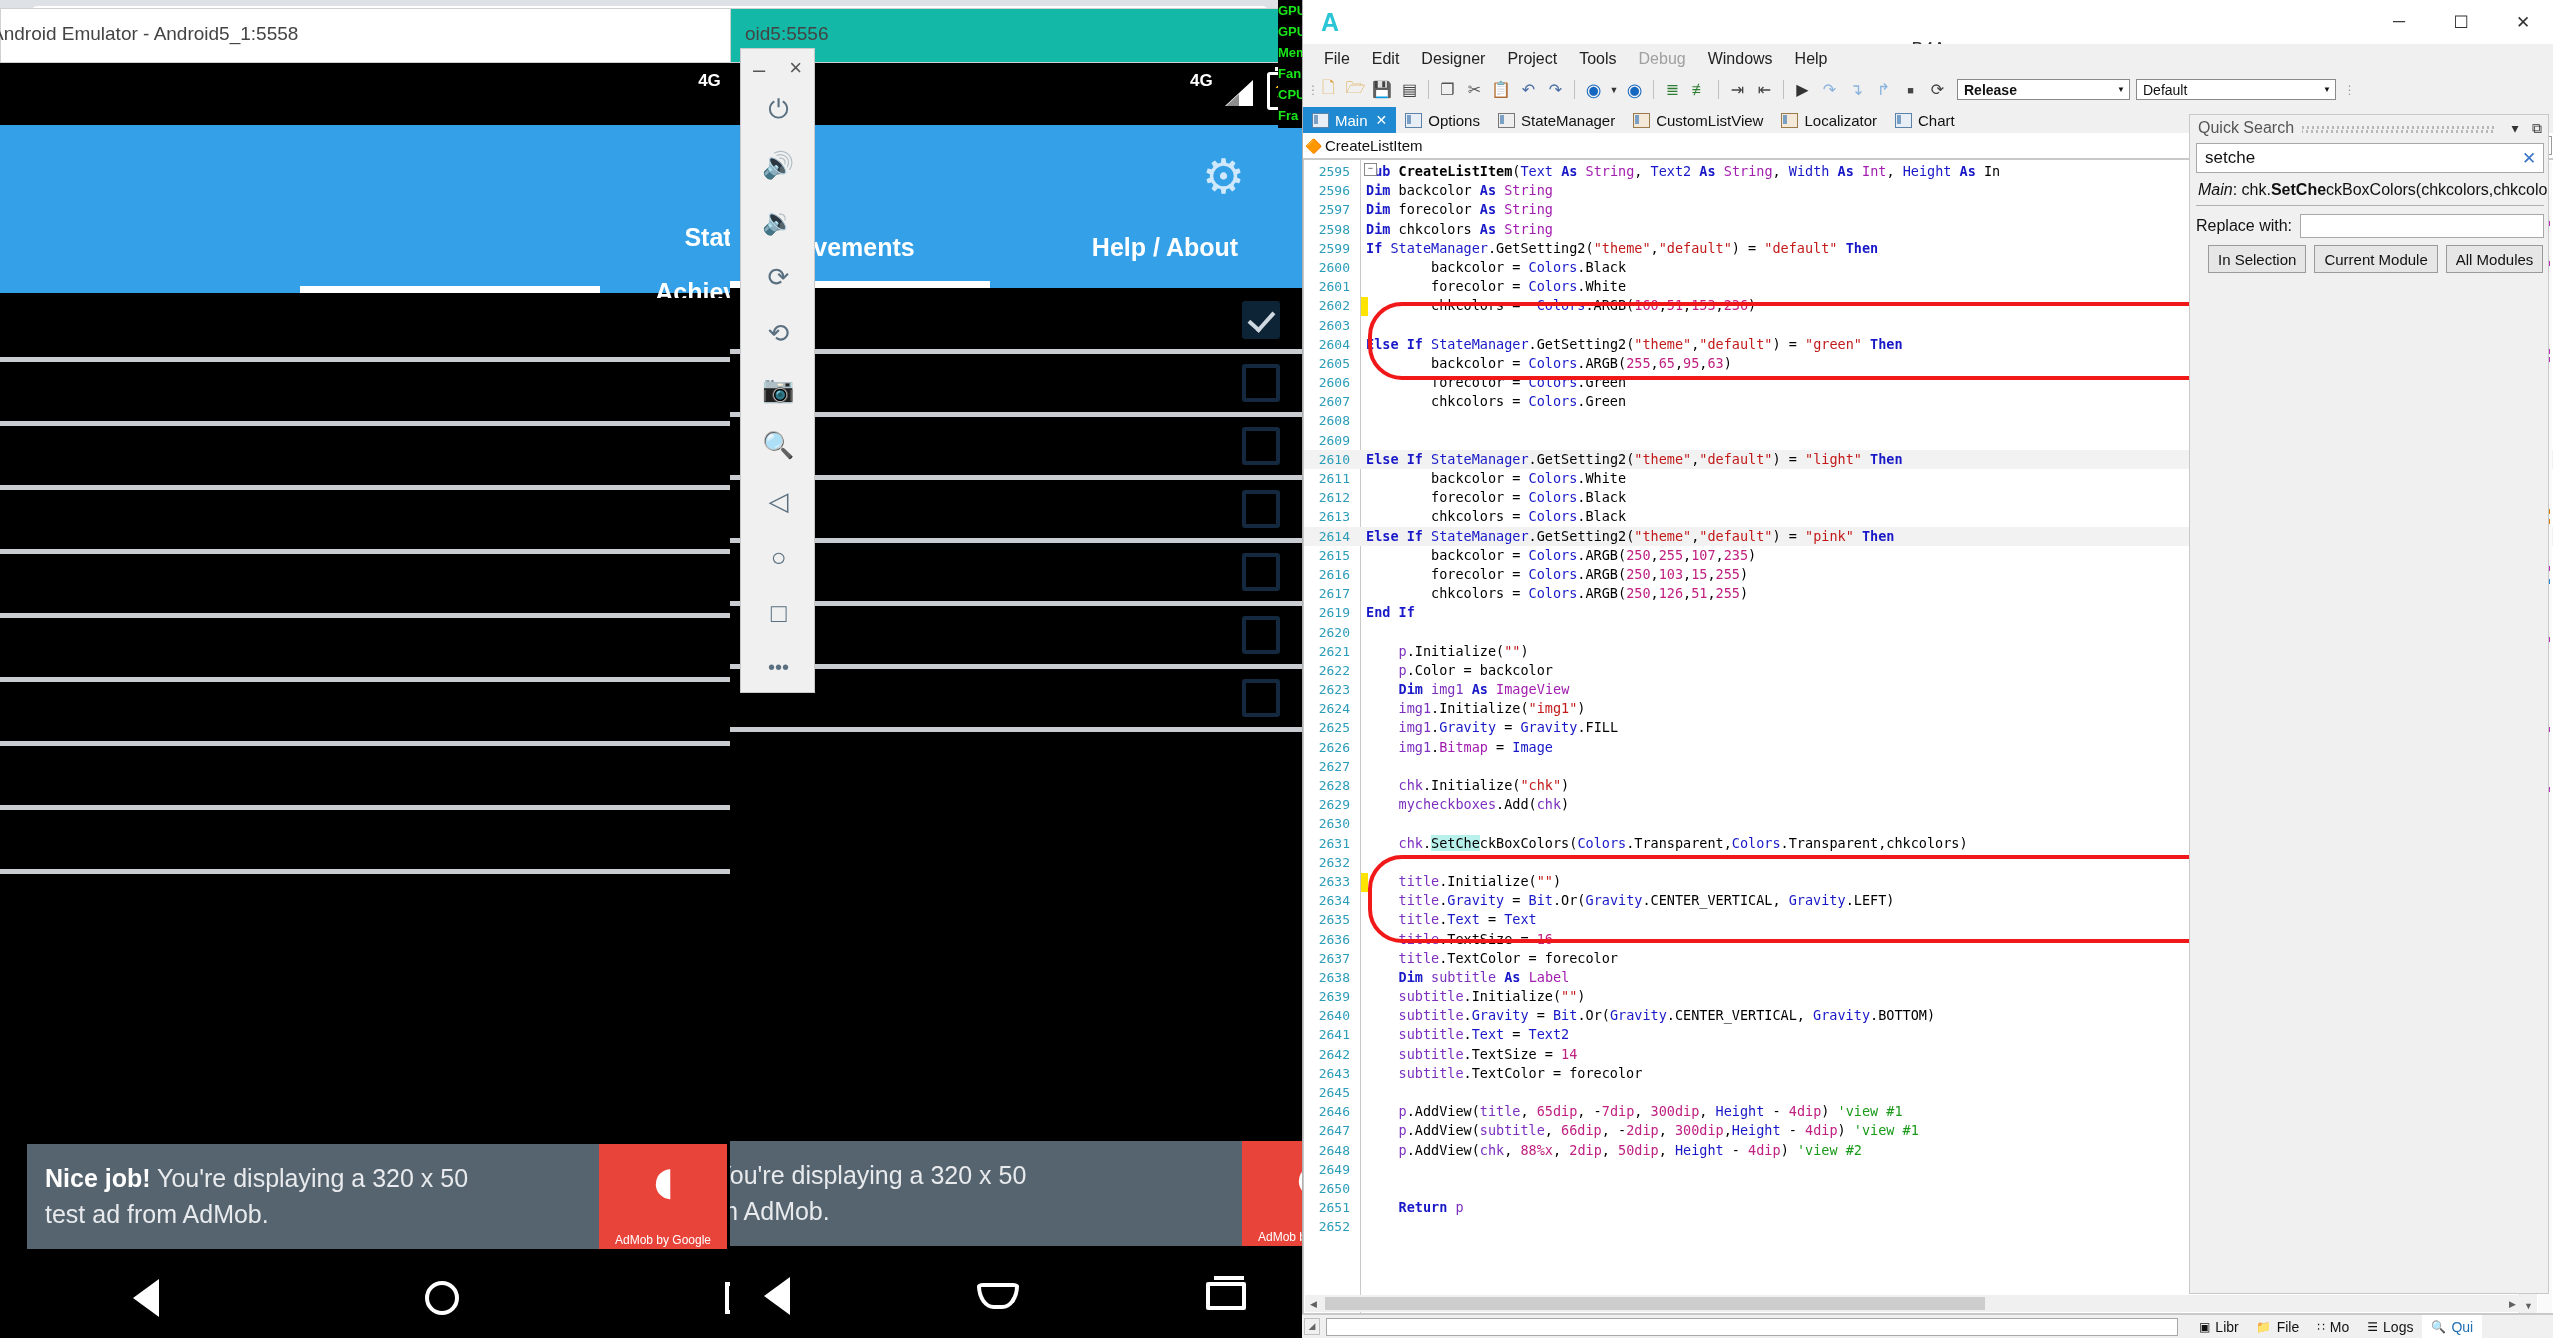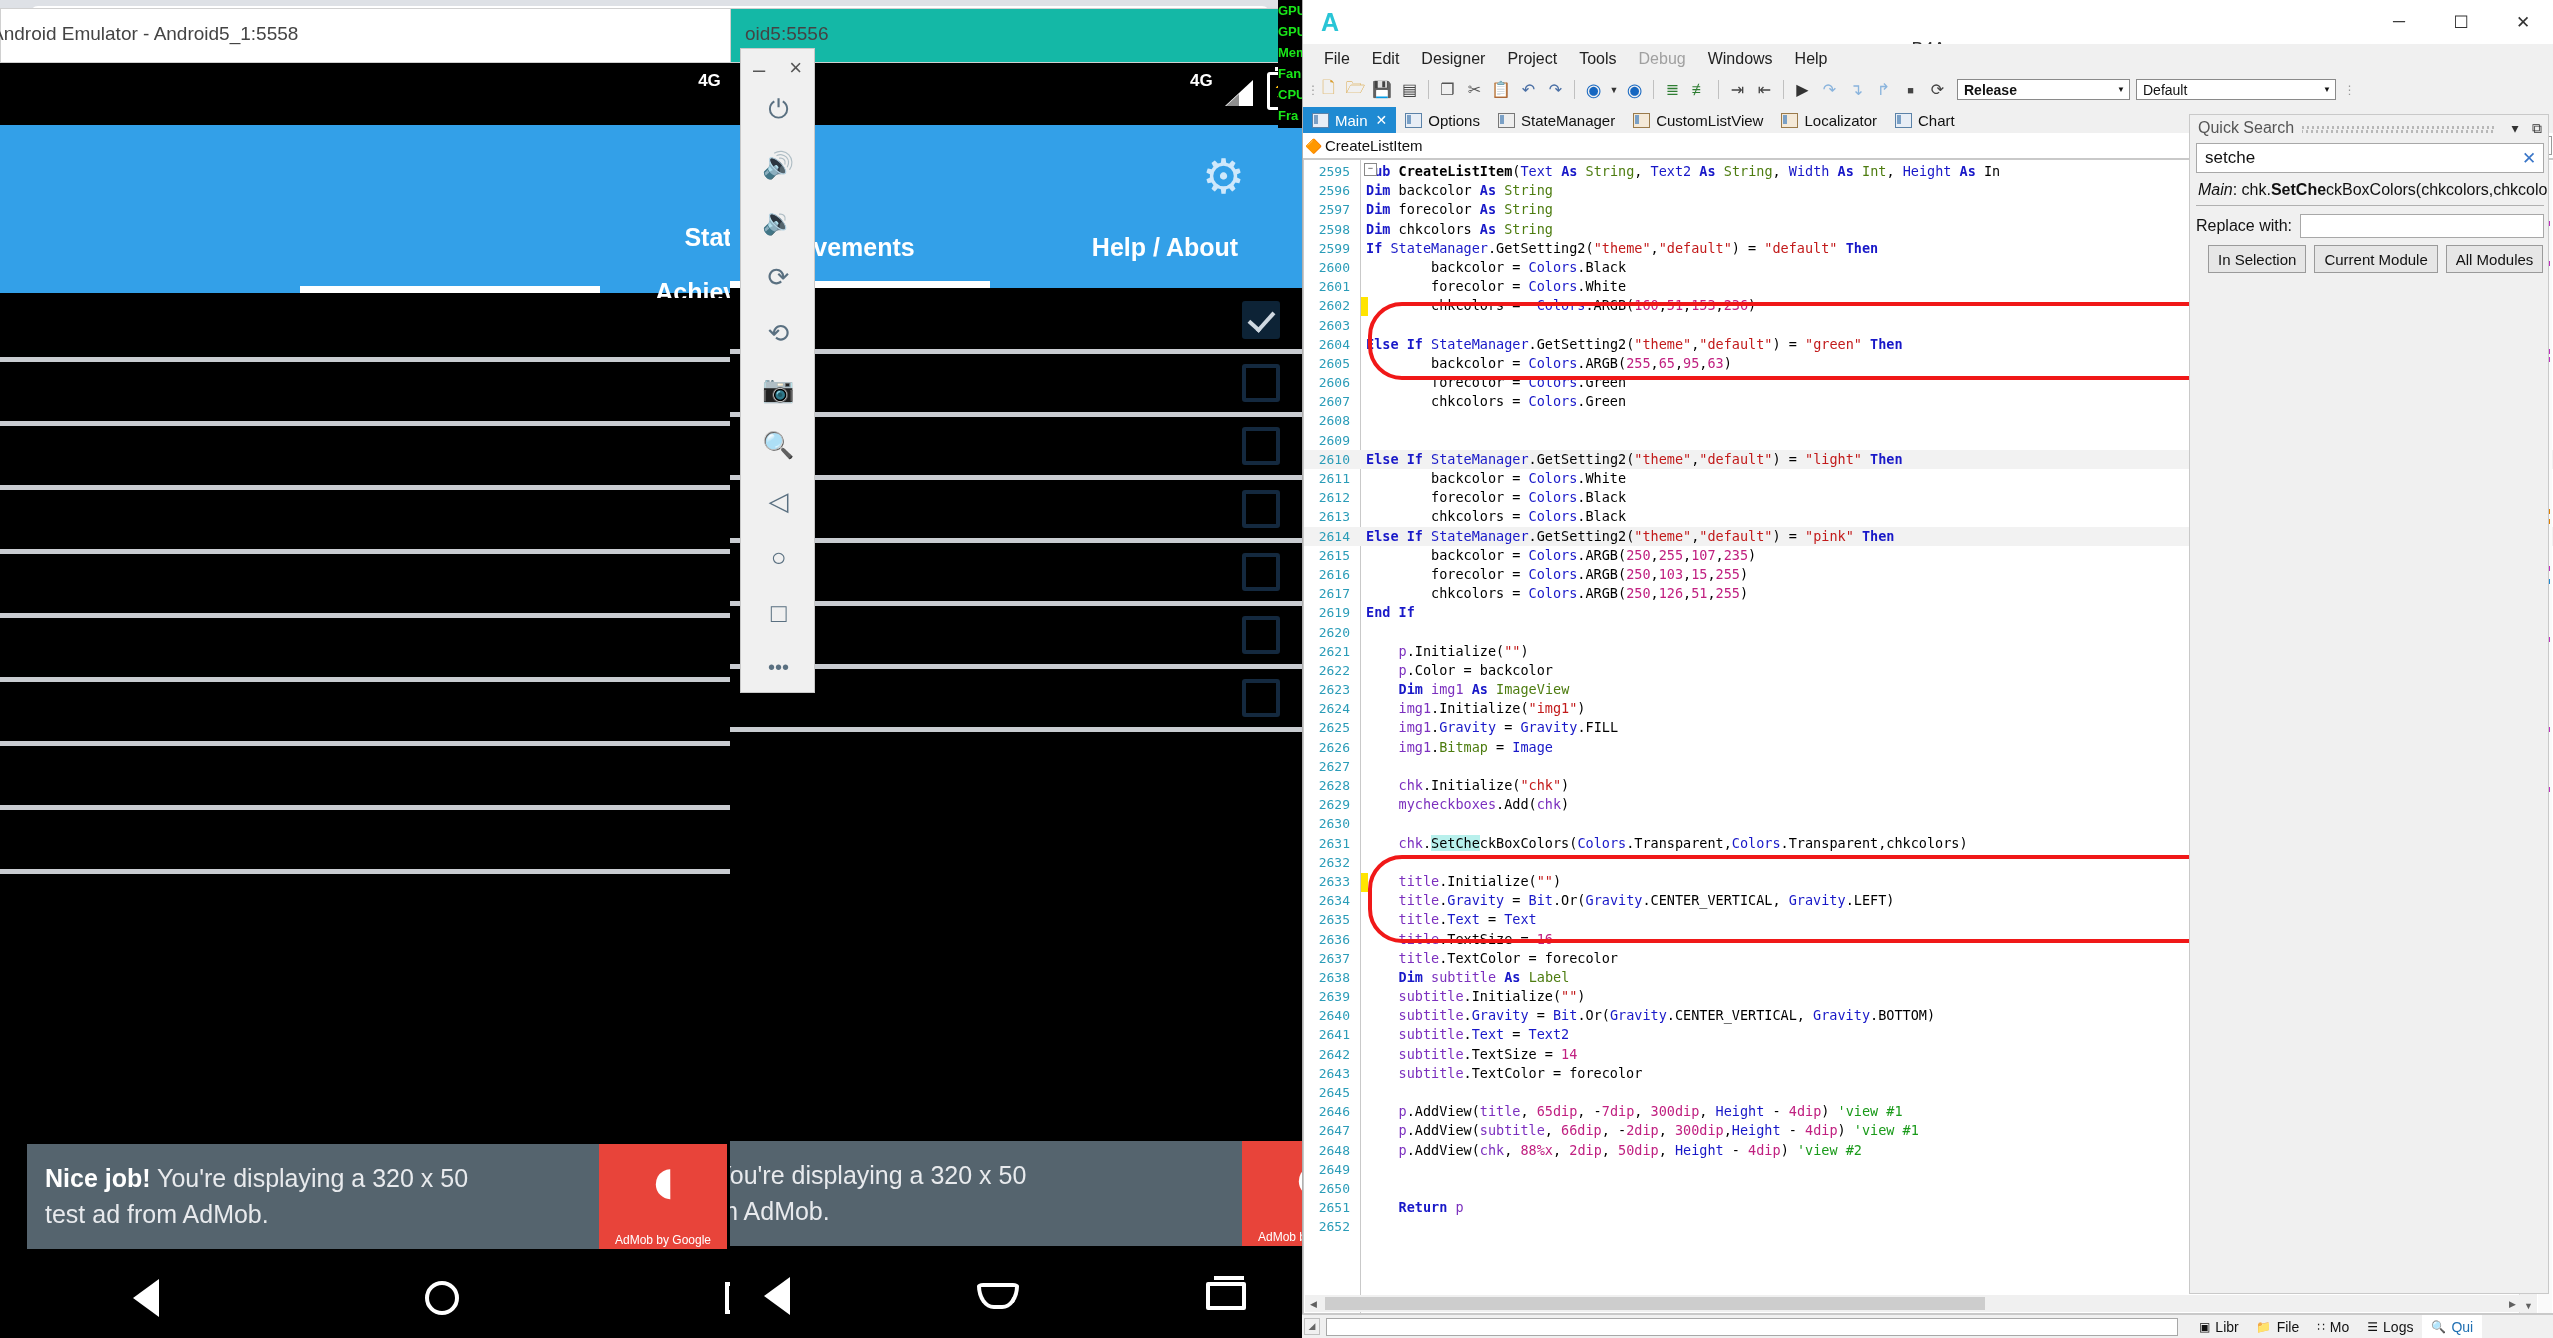--- a/index.html
+++ b/index.html
@@ -124,21 +124,21 @@
   #gutter-sep{position:absolute;left:56px;top:0;width:1px;height:100%;background:#c9c9c9;}
   .code-lines{position:absolute;left:0;top:2px;width:100%;}
   .cl{height:19.2px;line-height:19.2px;white-space:pre;font-family:"DejaVu Sans Mono",monospace;font-size:13.5px;position:relative;}
   .cl .ln{position:absolute;left:0;width:46px;text-align:right;color:#2a9cb8;font-size:13px;}
   .cl .tx{position:absolute;left:62px;color:#000;}
   .cl.rowhl{background:#f2f2f2;}
   .mark{position:absolute;left:57px;width:7px;height:19px;background:#ffe400;}
   
   .k{color:#1818c8;font-weight:bold;}   
   .kw{color:#1818c8;}                   
-  .ty{color:#4d7c0f;}                   
+  .ty{color:#a21caf;}                   
   .st{color:#c21a1a;}                   
   .nm{color:#c02080;}                   
   .id{color:#7b2fbe;}                   
   .cm{color:#1a9a1a;}                   
   .b{font-weight:bold;}
   .selhl{background:#b8f0ec;}
 
   
   .redbox{position:absolute;border:4px solid #f01818;border-radius:34px;pointer-events:none;}
 

